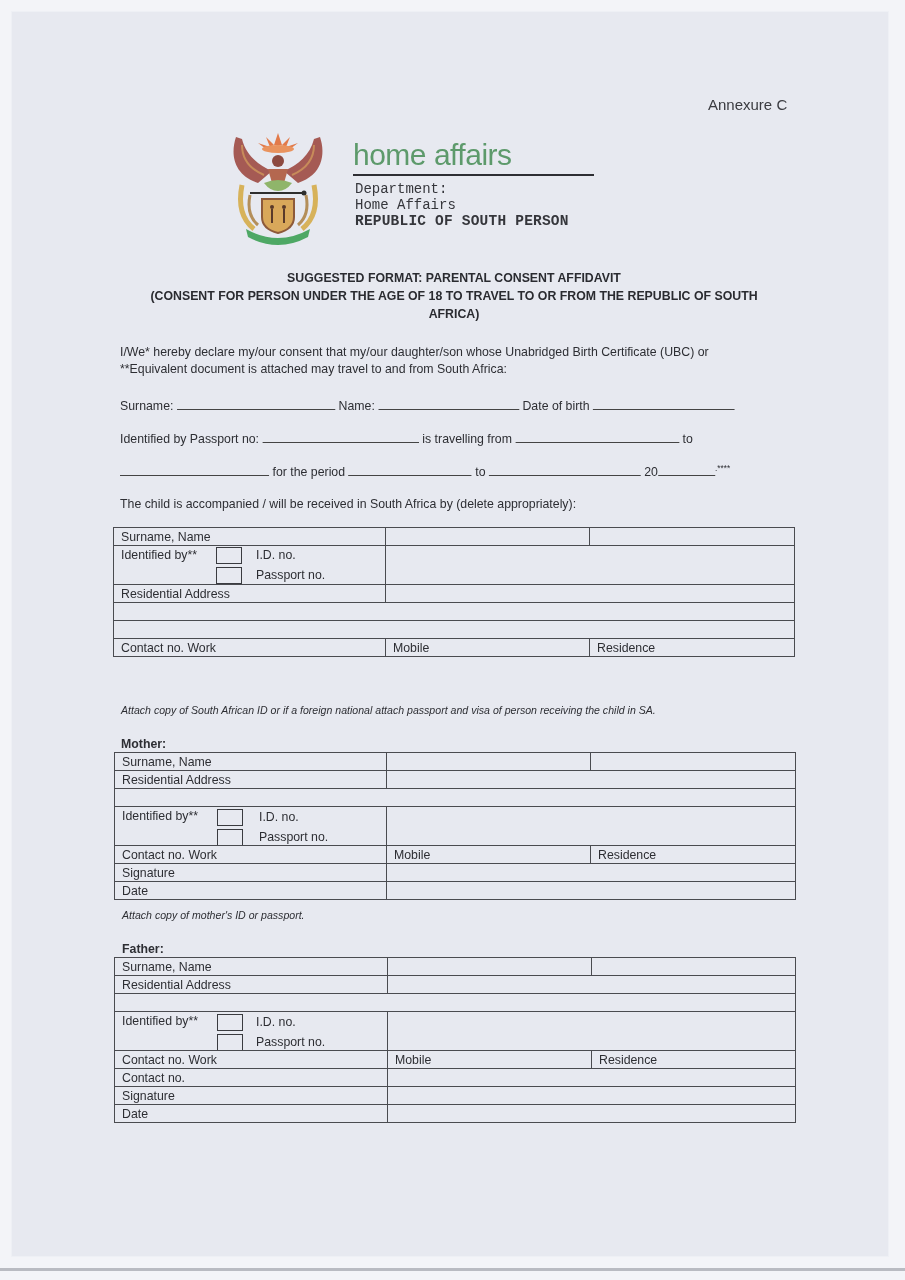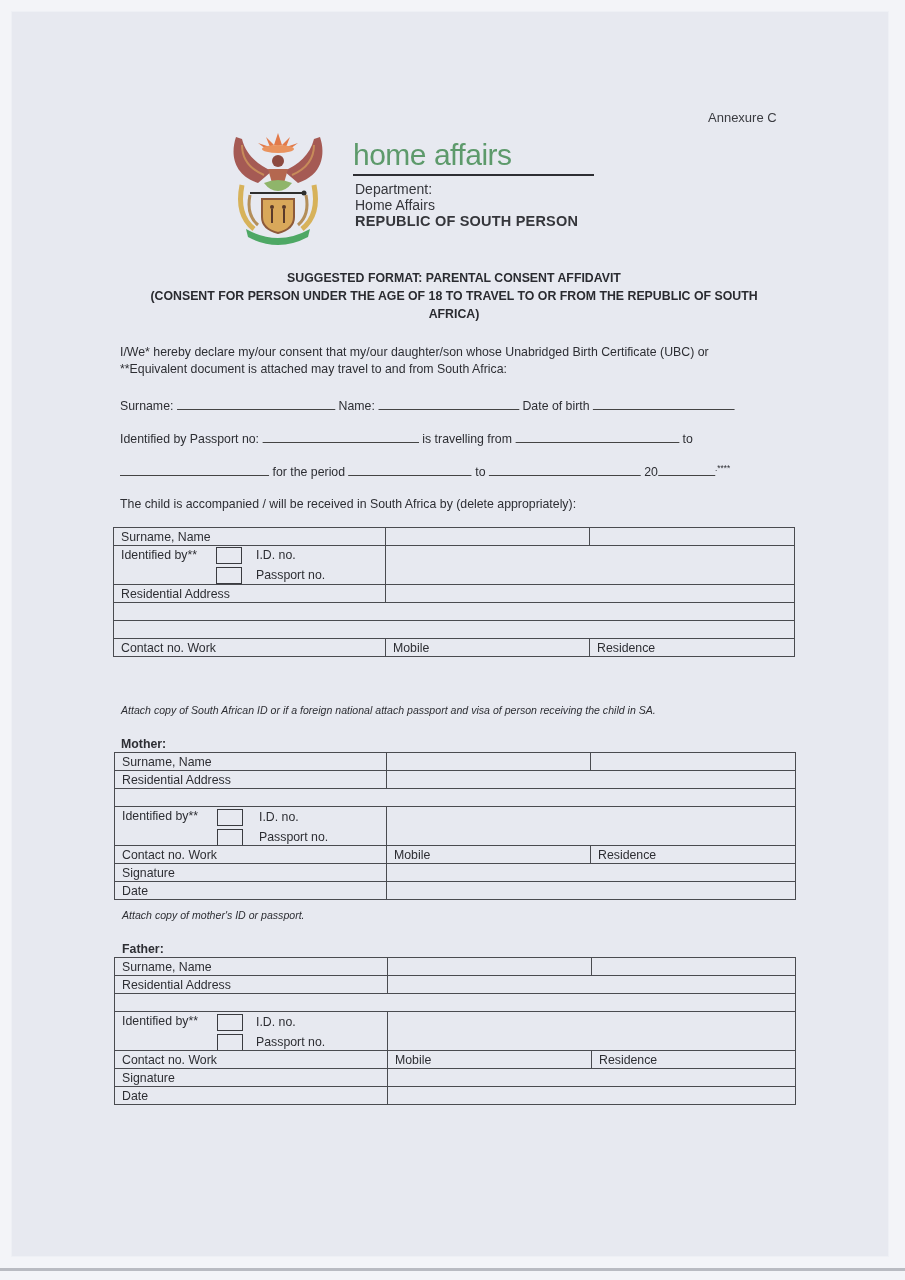--- a/index.html
+++ b/index.html
@@ -9,25 +9,25 @@
     font-family: "Liberation Sans", sans-serif;
     color:#2d2e33;
   }
   .page {
     position:absolute; left:12px; top:12px; width:876px; height:1244px;
     background:#e7e9f0;
     box-shadow: 0 0 0 1px #eef0f5;
   }
   .shadow-bottom { position:absolute; left:0; top:1268px; width:905px; height:3px; background:#b9bbc2; }
   .abs { position:absolute; }
-  .annexure { left:708px; top:110px; font-size:13px; color:#3a3b40; }
+  .annexure { left:708px; top:96px; font-size:15px; color:#3a3b40; }
   .emblem { left:228px; top:125px; width:100px; height:120px; }
   .brand { left:353px; top:138px; font-size:30px; color:#5d9a6b; letter-spacing:-0.5px; }
   .brand-rule { left:353px; top:174px; width:241px; height:2px; background:#2e2e33; }
-  .dept { left:355px; top:181px; font-size:14px; line-height:16px; color:#35363b; }
+  .dept { left:355px; top:181px; font-size:14px; line-height:16px; color:#35363b;font-family:Liberation Mono, monospace; }
   .dept .rsa { font-weight:bold; font-size:14.5px; letter-spacing:0.2px; }
   .title-block { left:110px; top:269px; width:688px; text-align:center; font-weight:bold; font-size:13.4px; line-height:18px; transform:scaleX(0.92); transform-origin:center; color:#2a2b30; }
   .para { left:120px; top:343px; width:680px; font-size:13.4px; line-height:17px; transform:scaleX(0.92); transform-origin:left; width:735px; }
   .fline { font-size:13.4px; transform:scaleX(0.92); transform-origin:left; white-space:pre; }
   .blank { display:inline-block; border-bottom:1px solid #444; height:12px; vertical-align:baseline; }
   table.form { position:absolute; border-collapse:collapse; table-layout:fixed; }
   table.form td { border:1.5px solid #4a4b50; padding:0 7px; font-size:13.4px; height:17px; line-height:17px; vertical-align:top; overflow:hidden; white-space:nowrap; }
   table.form td .lbl { display:inline-block; transform:scaleX(0.92); transform-origin:left; }
   .idcell { position:relative; height:38px !important; }
   .chk { position:absolute; width:24px; height:15px; border:1.5px solid #3a3b40; background:transparent; }
@@ -220,20 +220,24 @@
       <span class="abs lbl" style="left:141px; top:21px;">Passport no.</span>
     </td>
     <td colspan="2"></td>
   </tr>
   <tr>
     <td><span class="lbl">Contact no. Work</span></td>
     <td><span class="lbl">Mobile</span></td>
     <td><span class="lbl">Residence</span></td>
   </tr>
   <tr>
+    <td><span class="lbl">Contact no.</span></td>
+    <td colspan="2"></td>
+  </tr>
+  <tr>
     <td><span class="lbl">Signature</span></td>
     <td colspan="2"></td>
   </tr>
   <tr>
     <td><span class="lbl">Date</span></td>
     <td colspan="2"></td>
   </tr>
 </tbody>
   </table>
 

